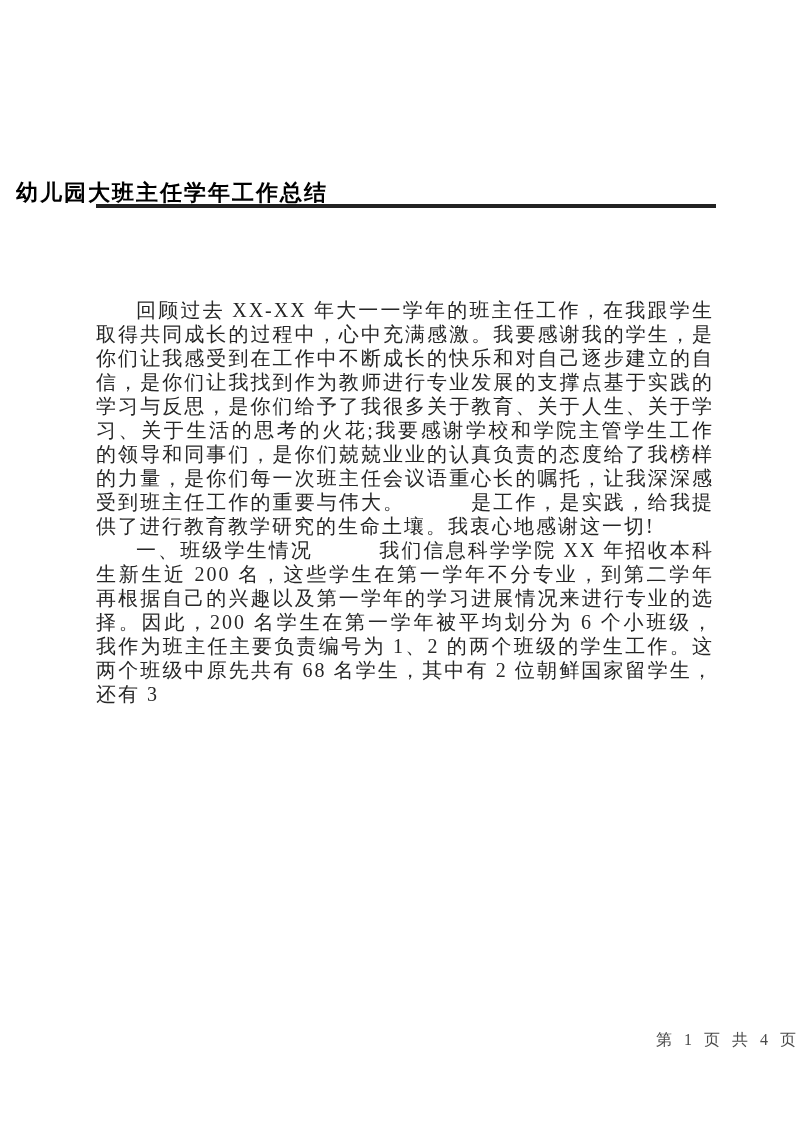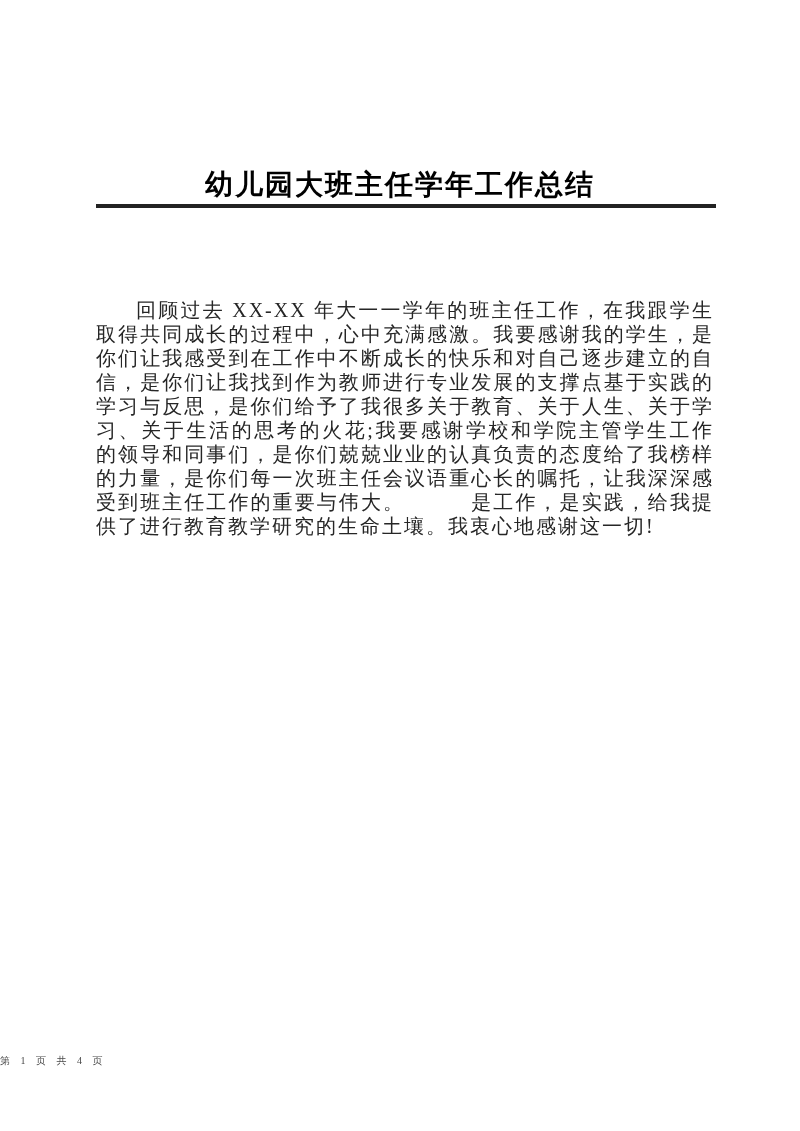--- a/index.html
+++ b/index.html
@@ -14,23 +14,23 @@
     margin: 0 auto;
     background: #ffffff;
     overflow: hidden;
     font-family: "Liberation Serif", "DejaVu Serif", serif;
   }
   .doc-title {
     position: absolute;
     top: 164px;
     left: 0;
     right: 0;
-    margin: 8px;
-    text-align: center;
-    font-size: 28px;
+    margin: 16px;
+    text-align: left;
+    font-size: 22px;
     line-height: 26px;
     font-weight: bold;
     letter-spacing: 2px;
     color: #000000;
   }
   .title-rule {
     position: absolute;
     top: 204px;
     left: 96px;
     width: 620px;
@@ -52,35 +52,35 @@
   }
   .doc-body p {
     margin: 0;
     text-indent: 2em;
   }
   .page-footer {
     position: absolute;
     top: 1030px;
     left: 0;
     right: 0;
-    text-align: left;
-    font-size: 10px;
+    text-align: right;
+    font-size: 16px;
     letter-spacing: 4px;
     color: #4a4a4a;
-    margin-top: 24px;
   }
 </style>
 </head>
 <body>
 
 <div class="page">
 
   <h1 class="doc-title">幼儿园大班主任学年工作总结</h1>
 
   <hr class="title-rule">
 
   <div class="doc-body">
     <p>回顾过去 XX-XX 年大一一学年的班主任工作，在我跟学生取得共同成长的过程中，心中充满感激。我要感谢我的学生，是你们让我感受到在工作中不断成长的快乐和对自己逐步建立的自信，是你们让我找到作为教师进行专业发展的支撑点基于实践的学习与反思，是你们给予了我很多关于教育、关于人生、关于学习、关于生活的思考的火花;我要感谢学校和学院主管学生工作的领导和同事们，是你们兢兢业业的认真负责的态度给了我榜样的力量，是你们每一次班主任会议语重心长的嘱托，让我深深感受到班主任工作的重要与伟大。　　　是工作，是实践，给我提供了进行教育教学研究的生命土壤。我衷心地感谢这一切!</p>
+    <p>一、班级学生情况　　　我们信息科学学院 XX 年招收本科生新生近 200 名，这些学生在第一学年不分专业，到第二学年再根据自己的兴趣以及第一学年的学习进展情况来进行专业的选择。因此，200 名学生在第一学年被平均划分为 6 个小班级，我作为班主任主要负责编号为 1、2 的两个班级的学生工作。这两个班级中原先共有 68 名学生，其中有 2 位朝鲜国家留学生，还有 3</p>
   </div>
 
   <div class="page-footer">第 1 页 共 4 页</div>
 
 </div>
 
 </body></html>

